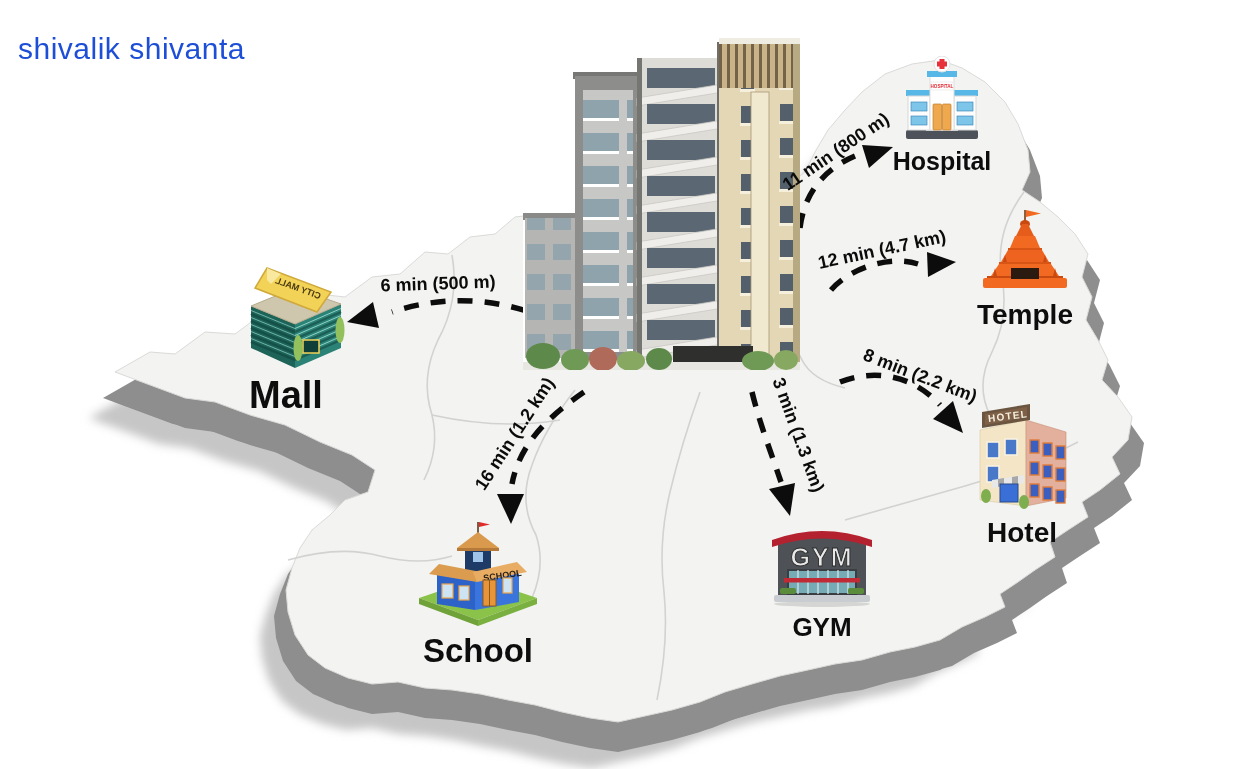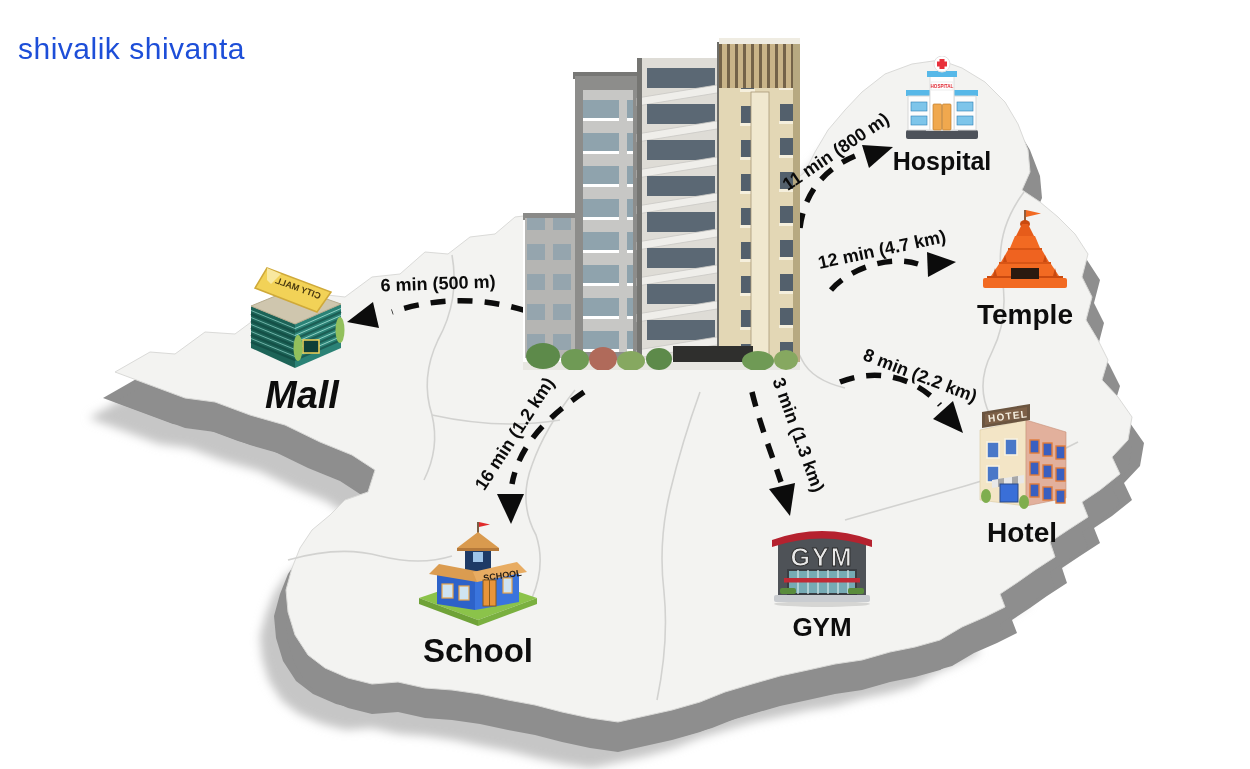--- a/index.html
+++ b/index.html
@@ -288,21 +288,21 @@
       <path d="M52,74 L98,54 M52,81 L98,61 M52,88 L98,68 M52,95 L98,75 M52,102 L98,82" stroke="#1c5e55" stroke-width="2.4"></path>
       <path d="M52,70.5 L98,50.5 M52,77.5 L98,57.5 M52,84.5 L98,64.5 M52,91.5 L98,71.5 M52,98.5 L98,78.5" stroke="#8fd0c4" stroke-width="1"></path>
       <polygon points="8,48 52,30 98,46 52,66" fill="#cfc6ae" stroke="#b5ab8e" stroke-width="1"></polygon>
       <polygon points="24,10 88,34 74,54 12,30" fill="#f2d257" stroke="#cfa93a" stroke-width="1.5"></polygon>
       <polygon points="24,10 38,16 28,26 24,22" fill="#f8e8a0"></polygon>
       <text transform="translate(54,33) rotate(20) scale(-1,1)" x="0" y="0" font-size="9" font-weight="700" fill="#4a3a10" text-anchor="middle">CITY MALL</text>
       <rect x="60" y="82" width="16" height="13" fill="#0f3f38" stroke="#f2d257" stroke-width="1.5"></rect>
       <ellipse cx="55" cy="90" rx="4.5" ry="13" fill="#92c05c"></ellipse>
       <ellipse cx="97" cy="72" rx="4.5" ry="13" fill="#92c05c"></ellipse>
     </svg>
-    <div class="poi-label lbl-mall" style="margin-left:22px;font-style:italic;">Mall</div>
+    <div class="poi-label lbl-mall" style="margin-left:6px;">Mall</div>
   </div>
 
   <div class="time-label" style="left:836px;top:152px;transform:translate(-50%,-50%) rotate(-34deg);">11 min (800 m)</div>
   <div class="time-label" style="left:882px;top:250px;transform:translate(-50%,-50%) rotate(-12deg);">12 min (4.7 km)</div>
   <div class="time-label" style="left:920px;top:376px;transform:translate(-50%,-50%) rotate(21deg);">8 min (2.2 km)</div>
   <div class="time-label" style="left:798px;top:435px;transform:translate(-50%,-50%) rotate(70deg);">3 min (1.3 km)</div>
   <div class="time-label" style="left:515px;top:434px;transform:translate(-50%,-50%) rotate(-57deg);">16 min (1.2 km)</div>
   <div class="time-label" style="left:438px;top:284px;transform:translate(-50%,-50%) rotate(-2deg);">6 min (500 m)</div>
 
 </div>

